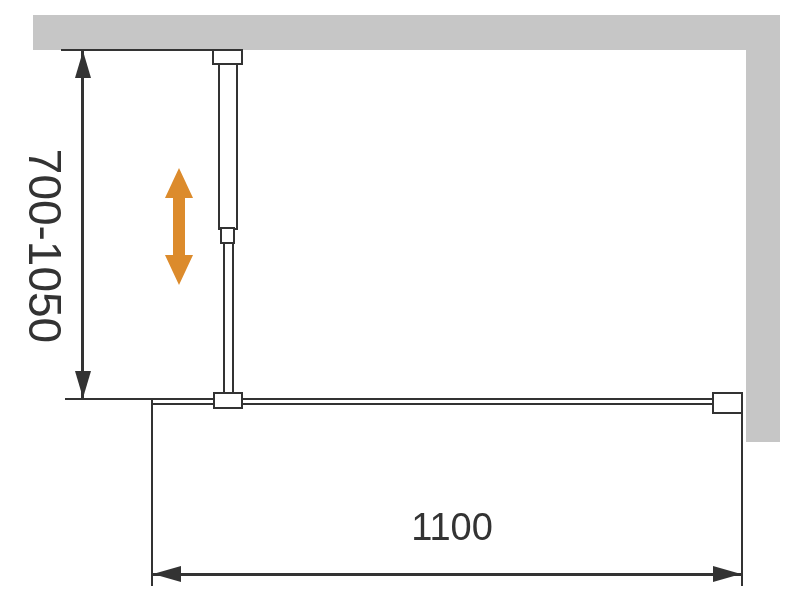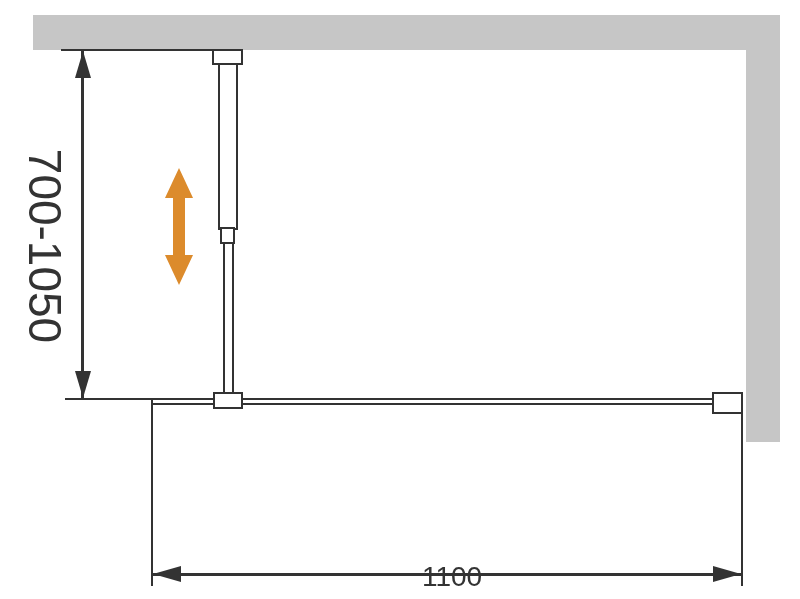--- a/index.html
+++ b/index.html
@@ -45,21 +45,21 @@
            border-top:30px solid var(--accent,#dc8b2c);}
 
   
   #ext-left{left:151px;top:400px;width:2px;height:186px;}
   #ext-right{left:741px;top:414px;width:2px;height:172px;}
   #hline{left:153px;top:573px;width:588px;height:3px;}
   #arrow-left{left:153px;top:566px;border-top:8px solid transparent;border-bottom:8px solid transparent;
               border-right:28px solid var(--line,#333);}
   #arrow-right{left:713px;top:566px;border-top:8px solid transparent;border-bottom:8px solid transparent;
               border-left:28px solid var(--line,#333);}
-  #hlabel{left:372px;top:558px;width:160px;height:38px;line-height:38px;text-align:center;font-size:28px;}
+  #hlabel{left:372px;top:508px;width:160px;height:38px;line-height:38px;text-align:center;font-size:38px;}
 </style>
 </head>
 <body>
 
 <div id="canvas">
 
   <div class="abs wall" id="wall-ceiling"></div>
   <div class="abs wall" id="wall-right"></div>
 
   <div class="abs ln" id="glass-top"></div>

